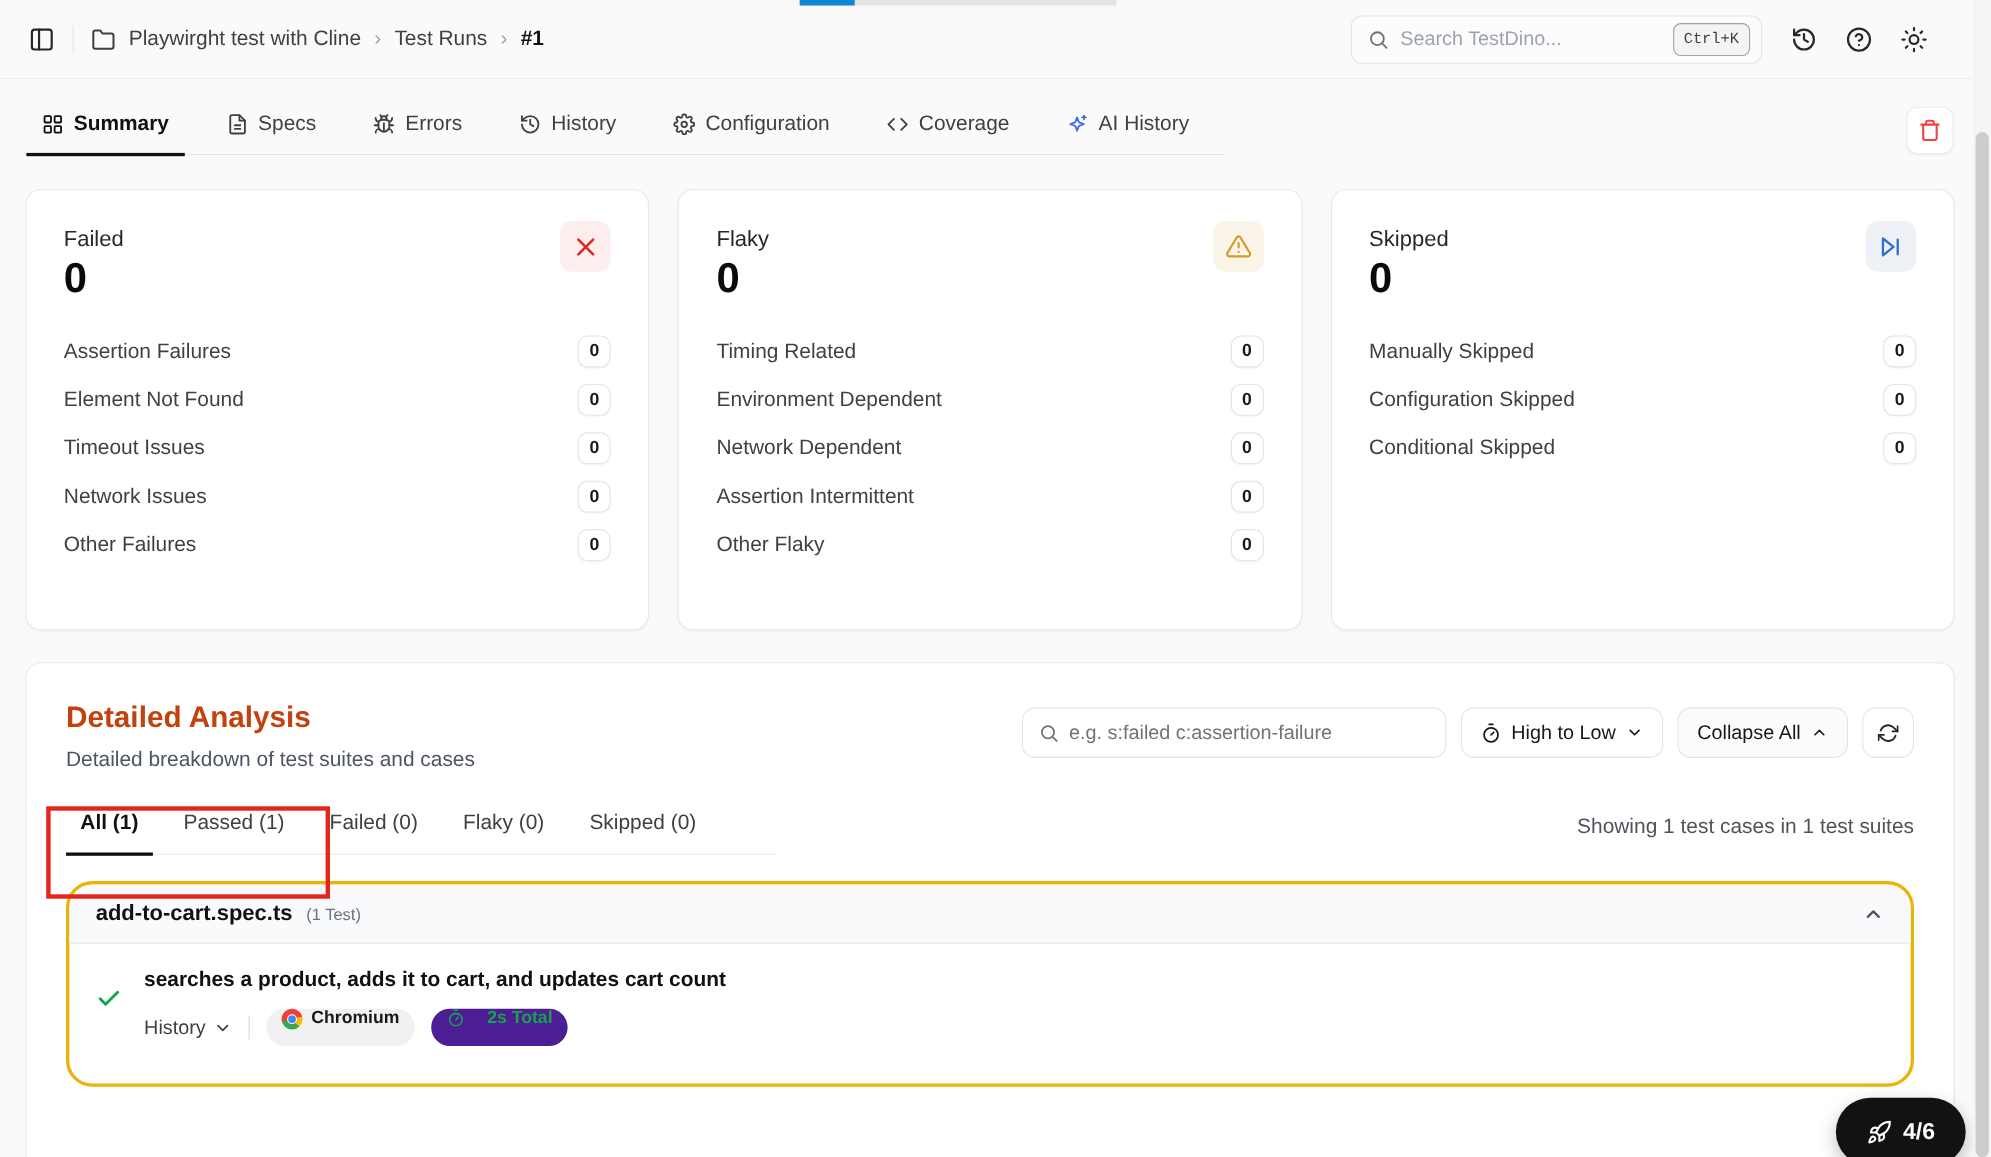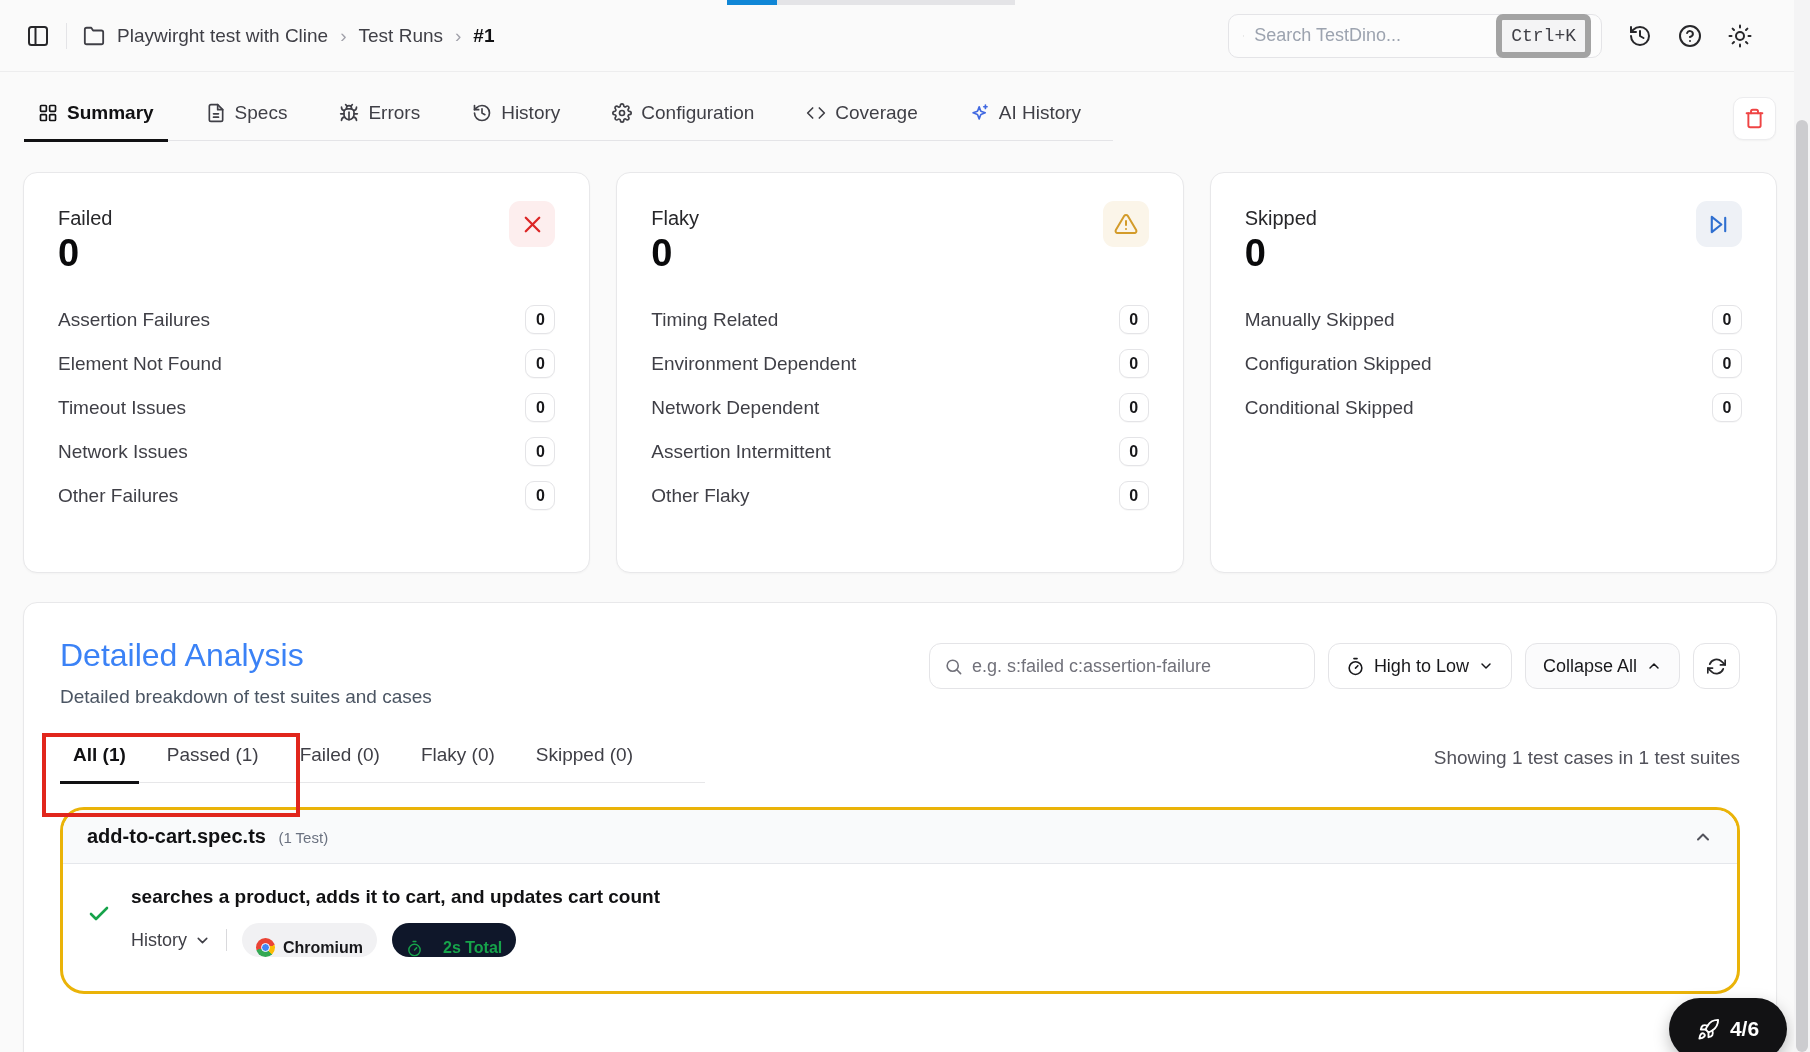--- a/index.html
+++ b/index.html
@@ -25,22 +25,22 @@
   .breadcrumb { display:flex; align-items:center; gap:12px; font-size:19px; color:#3f3f46; }
   .breadcrumb .crumb { cursor:pointer; }
   .breadcrumb .sep { color:#a1a1aa; }
   .breadcrumb .current { color:#111113; font-weight:600; }
   .hdr-right { display:flex; align-items:center; gap:26px; }
   .search-box { width:374px; height:44px; border:1px solid #e4e4e7; background:#fcfcfc;
     border-radius:10px; display:flex; align-items:center; gap:10px; padding:0 10px 0 14px; }
   .search-box input { flex:1; border:none; outline:none; background:transparent; font-size:18px;
     font-family:"Liberation Sans",sans-serif; color:#18181b; }
   .search-box input::placeholder { color:#9ca3af; }
-  .kbd-chip { font-family:"Liberation Mono","DejaVu Sans Mono",monospace; font-size:18px; color:#3f3f46;
-    background:#f4f4f5; border:6px solid #a3a3a3; border-radius:7px; padding:6px 9px; }
+  .kbd-chip { font-family:"Liberation Mono","DejaVu Sans Mono",monospace; font-size:14px; color:#3f3f46;
+    background:#f4f4f5; border:1px solid #a3a3a3; border-radius:7px; padding:6px 9px; }
 
   
   .tabbar { position:absolute; left:24px; top:90px; }
   .tabs-wrap { display:inline-flex; gap:24px; border-bottom:1px solid #e4e4e7; padding:0 18px 0 0; }
   .tab { position:relative; display:flex; align-items:center; gap:9px; font-size:19px; color:#3f3f46;
     padding:12px 14px 16px 14px; cursor:pointer; white-space:nowrap; }
   .tab.active { color:#111113; font-weight:600; }
   .tab.active::after { content:""; position:absolute; left:0; right:0; bottom:-2px; height:3px; background:#111113; }
   .tab .ai-ic { color:#4169e1; }
   .trash-btn { position:absolute; left:1733px; top:97px; width:43px; height:43px; border-radius:10px;
@@ -62,21 +62,21 @@
   .brow { display:flex; align-items:center; justify-content:space-between; height:29px; }
   .brow .lbl { font-size:19px; color:#3f3f46; }
   .zero-badge { min-width:30px; height:29px; padding:0 9px; background:#fff; border:1px solid #e4e4e7;
     border-radius:9px; display:flex; align-items:center; justify-content:center; font-size:16px;
     font-weight:600; color:#18181b; box-shadow:0 1px 1px rgba(0,0,0,.03); }
 
   
   .panel { position:absolute; left:23px; top:602px; width:1754px; height:480px; background:#fff;
     border:1px solid #e8e8ea; border-radius:14px; padding:34px 36px; box-shadow:0 1px 2px rgba(0,0,0,.03); }
   .panel-head { display:flex; justify-content:space-between; align-items:flex-start; }
-  .panel-title { font-size:32px; font-weight:400; color:#3b82f6; }
+  .panel-title { font-size:27px; font-weight:700; color:#c2410c; }
   .panel-sub { font-size:19px; color:#4b5563; margin-top:12px; }
   .controls { display:flex; gap:13px; margin-top:6px; }
   .fsearch { width:386px; height:46px; border:1px solid #e4e4e7; border-radius:12px; background:#fff;
     display:flex; align-items:center; gap:9px; padding:0 14px; color:#52525b; }
   .fsearch input { flex:1; min-width:0; border:none; outline:none; background:transparent; font-size:18px;
     font-family:"Liberation Sans",sans-serif; color:#18181b; }
   .fsearch input::placeholder { color:#71717a; }
   .ctl-btn { height:46px; border:1px solid #e4e4e7; border-radius:12px; background:#fff; cursor:pointer;
     display:flex; align-items:center; gap:9px; padding:0 17px; font-size:18px; font-weight:500;
     color:#18181b; font-family:"Liberation Sans",sans-serif; }
@@ -98,24 +98,24 @@
   .suite-head { background:#f9fafb; border-bottom:1px solid #e5e7eb; padding:15px 24px;
     display:flex; align-items:center; justify-content:space-between; cursor:pointer; }
   .suite-name { font-size:20px; font-weight:700; color:#111113; }
   .suite-count { font-size:15px; color:#6b7280; margin-left:8px; font-weight:400; }
   .suite-body { padding:22px 24px 34px; display:flex; gap:20px; }
   .check { color:#16a34a; margin-top:16px; }
   .test-title { font-size:19px; font-weight:700; color:#111113; }
   .meta { display:flex; align-items:center; gap:15px; margin-top:15px; }
   .history-dd { display:flex; align-items:center; gap:7px; font-size:18px; color:#3f3f46; cursor:pointer; background:none; border:none; font-family:"Liberation Sans",sans-serif; }
   .vsep { width:1px; height:22px; background:#d9d9dc; }
-  .pill { height:34px; border-radius:17px; display:flex; align-items:flex-end; gap:8px; padding:0 14px;
+  .pill { height:34px; border-radius:17px; display:flex; align-items:flex-start; gap:8px; padding:0 14px;
     font-size:16px; font-weight:600; }
   .pill.browser { background:#f1f1f3; color:#18181b; }
-  .pill.duration { background:#0f172a; color:#16a34a;gap:20px; }
+  .pill.duration { background:#4c1d95; color:#16a34a;gap:20px; }
   .chrome-logo { width:19px; height:19px; border-radius:50%;
     background:conic-gradient(from -45deg, #ea4335 0 120deg, #fbbc05 0 180deg, #34a853 0 300deg, #ea4335 0 360deg);
     display:flex; align-items:center; justify-content:center; }
   .chrome-inner { width:9px; height:9px; border-radius:50%; background:#4285f4; border:1.8px solid #fff; }
 
   
   .fab { position:absolute; left:1669px; top:998px; width:118px; height:62px; border-radius:32px;
     background:#121214; color:#fff; display:flex; align-items:center; justify-content:center; gap:10px;
     font-size:21px; font-weight:700; box-shadow:0 6px 16px rgba(0,0,0,.25); cursor:pointer; border:none;
     font-family:"Liberation Sans",sans-serif; }

